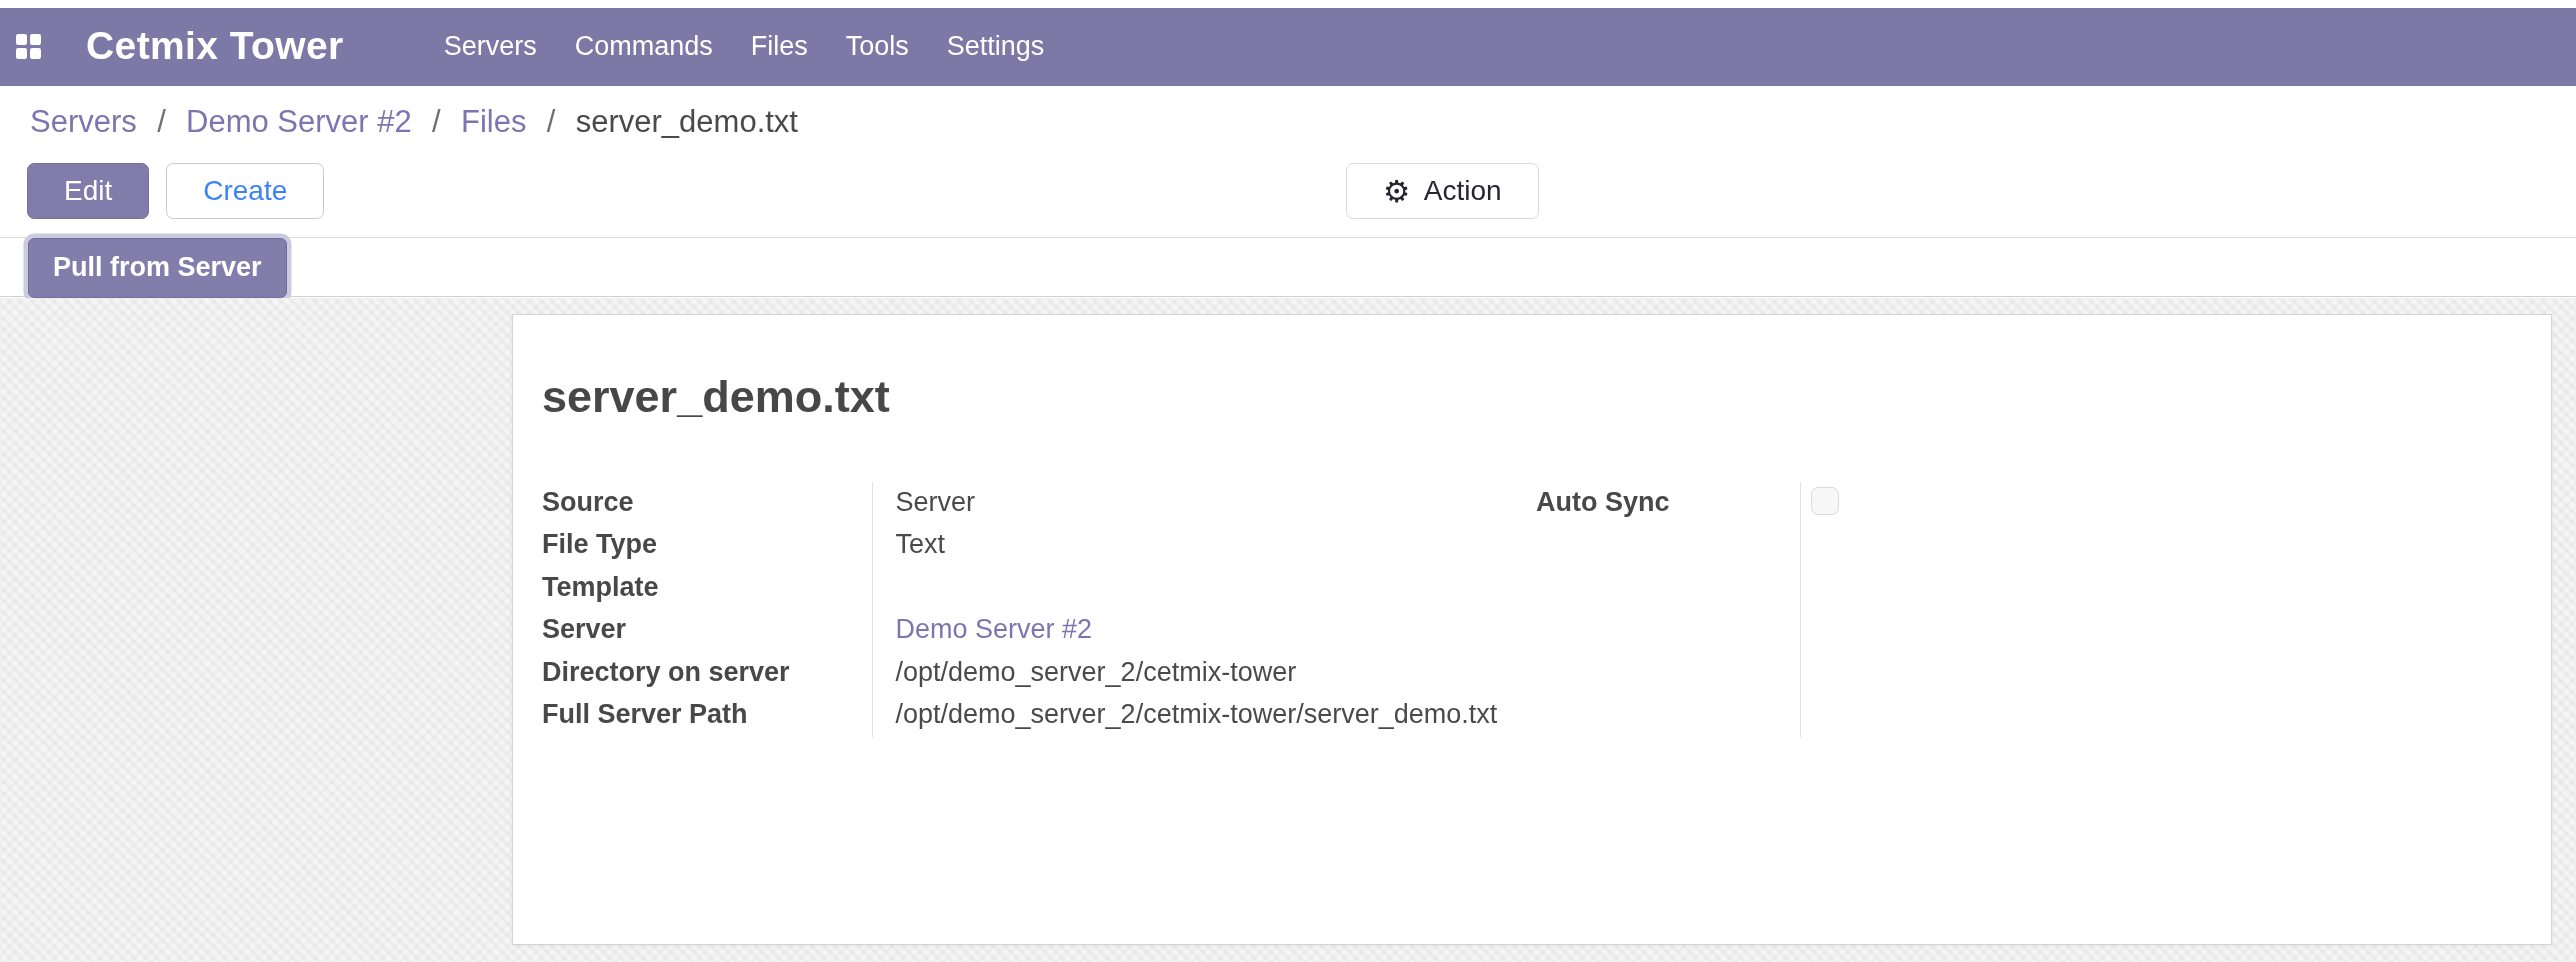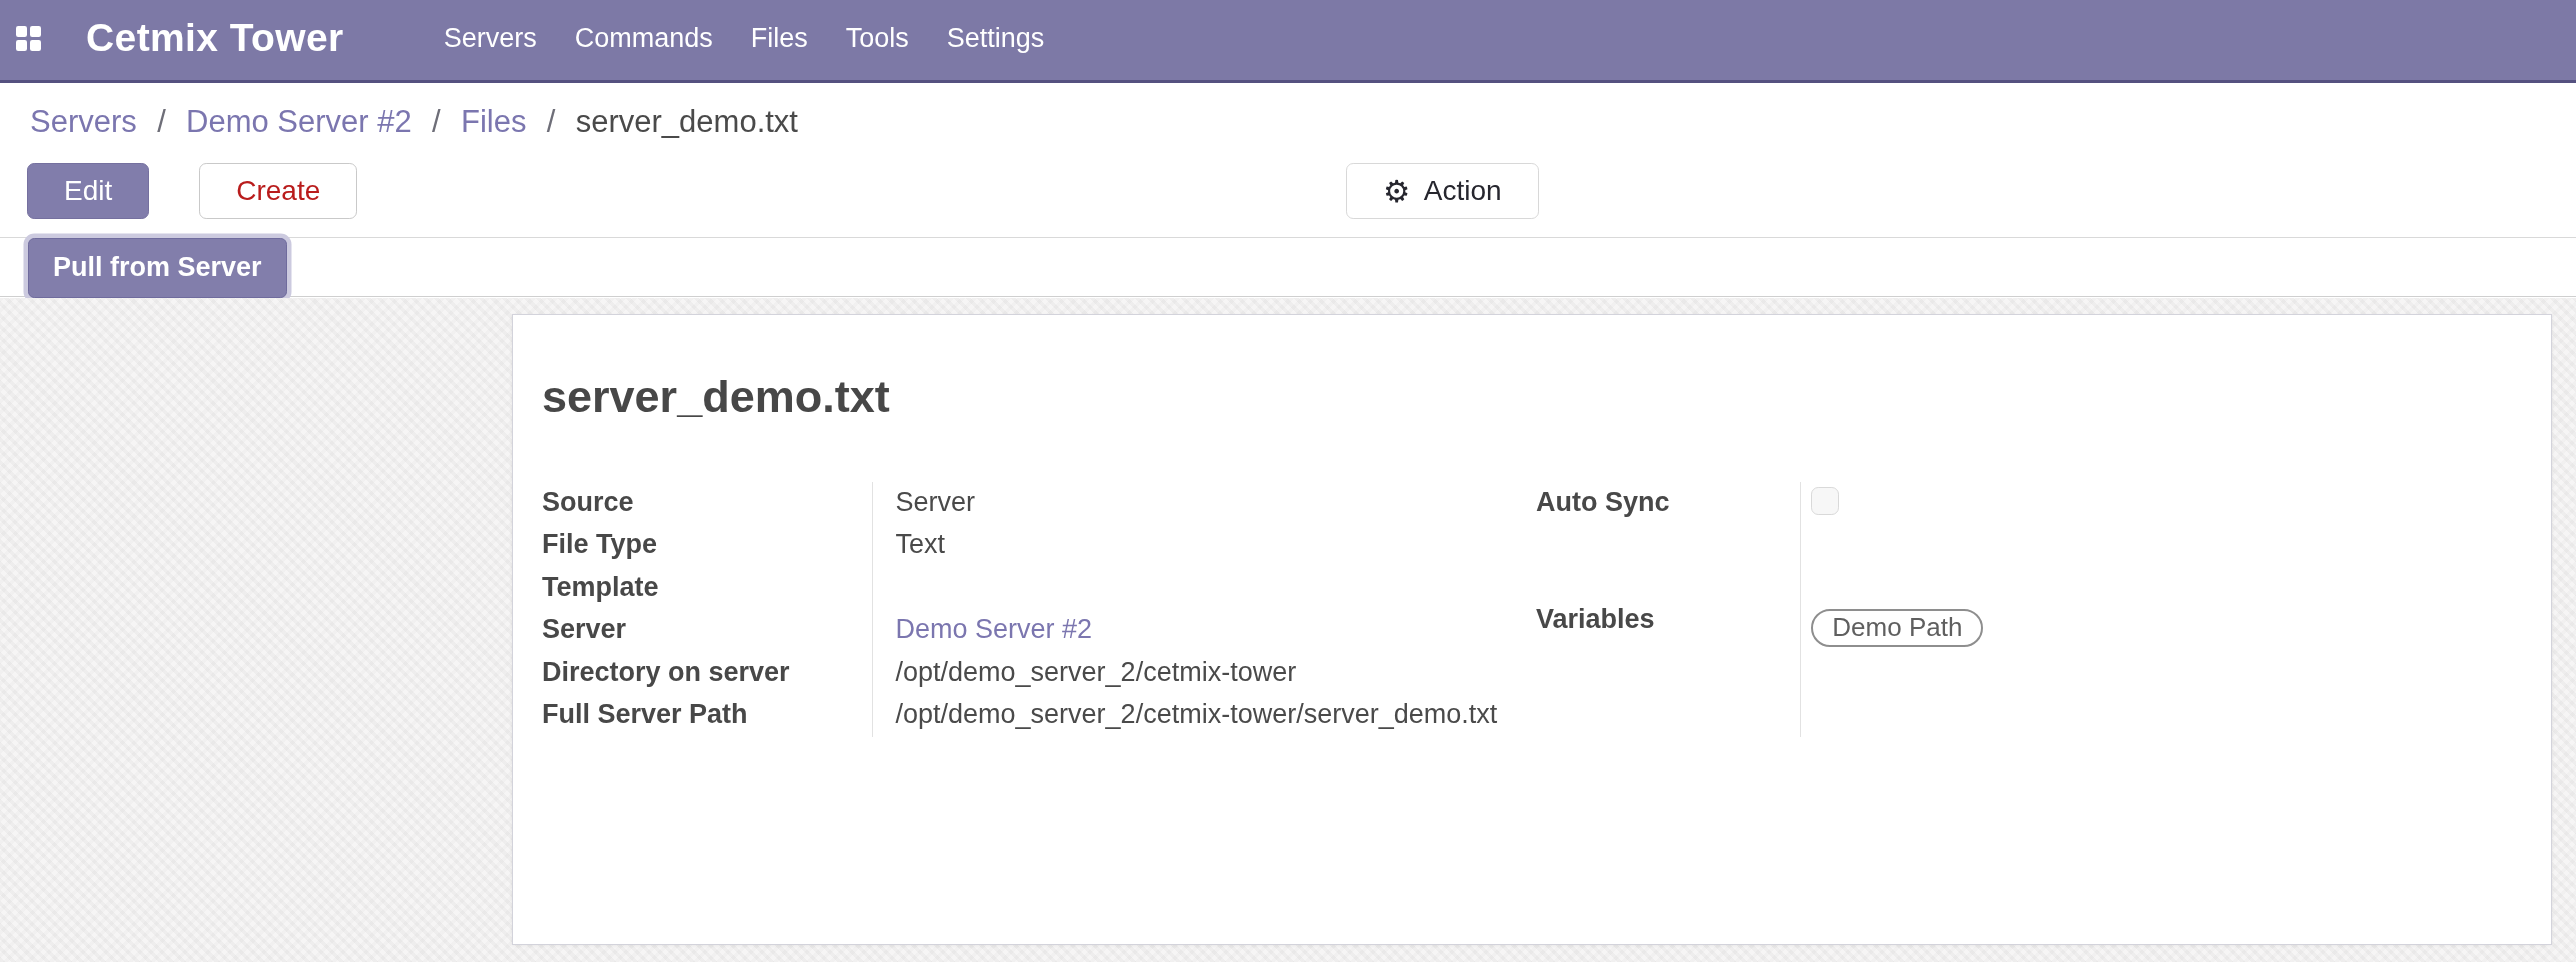--- a/index.html
+++ b/index.html
@@ -4,21 +4,21 @@
 <style>
   * { margin:0; padding:0; box-sizing:border-box; }
   html,body { background:#ffffff; }
   .screen {
     position:relative; width:2576px; height:962px; overflow:hidden;
     font-family:"Liberation Sans", sans-serif; background:#ffffff; color:#4A4A4A;
   }
 
   
   .navbar {
-    position:absolute; top:0; left:0; width:100%; height:83px;
+    position:absolute; top:8px; left:0; width:100%; height:83px;
     background:#7D79A6; border-bottom:3.6px solid #555180;
     display:flex; align-items:center; padding:0 0 3.6px 16px;
   }
   .apps-icon {
     width:27px; height:25px; margin-right:43px; cursor:pointer;
     display:grid; grid-template-columns:10.8px 10.8px; grid-template-rows:10.8px 10.8px; gap:3.6px;
   }
   .apps-icon span { background:#ffffff; border-radius:2.2px; }
   .brand { font-size:39px; font-weight:700; color:#ffffff; letter-spacing:0.4px; margin-right:81px; cursor:pointer; }
   .topmenu { display:flex; height:100%; align-items:center; }
@@ -36,21 +36,21 @@
   .breadcrumb .crumb-link { color:#7B76AF; text-decoration:none; cursor:pointer; }
   .breadcrumb .crumb-sep { color:#6E6E78; padding:0 11.7px; }
   .breadcrumb .crumb-current { color:#4A4A4A; }
   .cp-buttons { position:absolute; left:27px; top:77px; display:flex; gap:17px; }
   .btn {
     height:56px; padding:0 36px; font-size:28px; border-radius:7.2px;
     display:inline-flex; align-items:center; justify-content:center;
     cursor:pointer; font-family:"Liberation Sans", sans-serif; white-space:nowrap;
   }
   .btn-primary { background:#817DAB; border:0.9px solid #75709F; color:#ffffff; }
-  .btn-secondary { background:#ffffff; border:0.9px solid #C9C9C9; color:#b91c1c;margin-left:33px; }
+  .btn-secondary { background:#ffffff; border:0.9px solid #C9C9C9; color:#3b82f6; }
   .action-btn {
     position:absolute; left:1346px; top:77px; gap:13.5px;
     background:#ffffff; border:0.9px solid #D8D8D8; color:#26262E;
   }
   .gear-glyph { font-size:30.5px; line-height:1; color:#26262E; }
 
   
   .statusbar {
     position:absolute; top:239px; left:0; width:100%; height:58px;
     background:#ffffff; border-bottom:0.9px solid #CFCFCF;
@@ -197,26 +197,20 @@
           </div>
         </div>
 
         <div class="fgroup fgroup-right">
           <div class="frow">
             <div class="fcell flabel">Auto Sync</div>
             <div class="fcell fvalue">
               <span class="checkbox"></span>
             </div>
           </div>
-          <div class="frow">
-            <div class="fcell flabel">Variables</div>
-            <div class="fcell fvalue">
-              <span class="tag-pill">Demo Path</span>
-            </div>
-          </div>
         </div>
 
       </div>
 
 
     </div>
   </div>
 
 </div>
 

